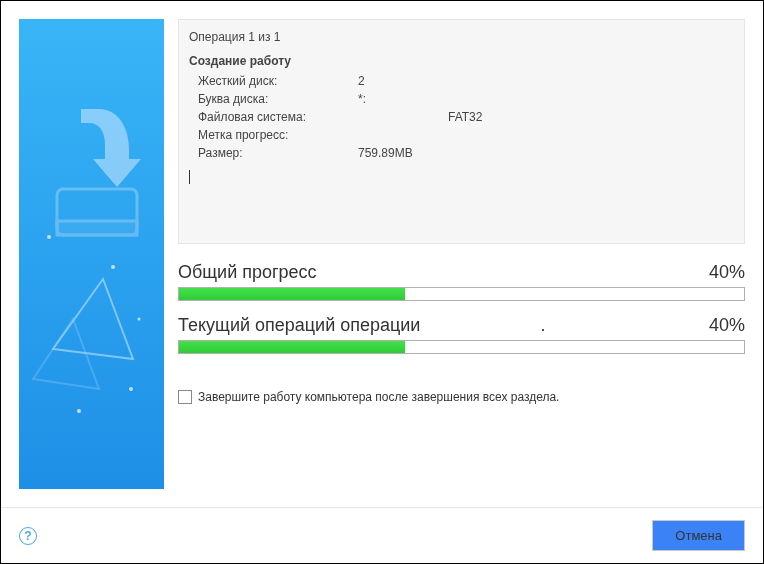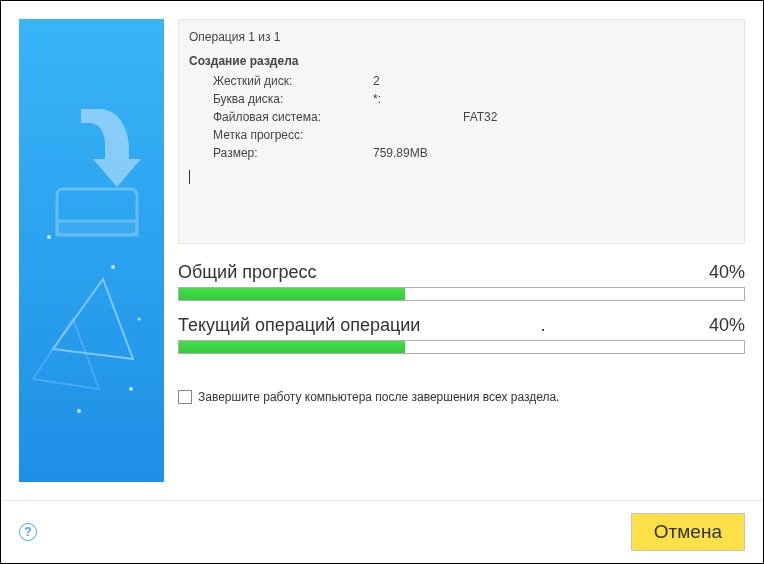--- a/index.html
+++ b/index.html
@@ -8,33 +8,33 @@
   .titlebar { background: linear-gradient(#3d9cf0, #2e8de8); color: #fff; padding: 12px 18px; font-size: 14px; }
   .body { flex: 1; display: flex; flex-direction: column; padding: 18px; }
   .main-row { flex: 1; display: flex; gap: 14px; }
   .side-illustration { width: 145px; background: linear-gradient(180deg, #38b5f7 0%, #1e8fe6 100%); position: relative; overflow: hidden; }
   .side-illustration svg { position: absolute; }
   .content-col { flex: 1; display: flex; flex-direction: column; }
   .info-box { background: #f6f6f6; border: 1px solid #e5e5e5; padding: 8px 10px; height: 225px; font-size: 12px; color: #444; line-height: 1.5; }
   .info-box .op-count { margin-bottom: 6px; }
   .info-box .op-title { font-weight: 700; margin-bottom: 2px; }
   .detail-row { display: flex; }
-  .detail-label { margin-left: 24px; width: 160px; }
+  .detail-label { margin-left: 9px; width: 160px; }
   .detail-value { width: 90px; }
   .cursor { display:inline-block; width:1px; height:14px; background:#333; margin-top:8px; margin-left:0; }
   .progress-section { margin-top: 18px; }
   .progress-block { margin-bottom: 14px; }
   .progress-header { display: flex; justify-content: space-between; font-size: 18px; margin-bottom: 4px; color: #333; }
   .progress-bar { height: 14px; border: 1px solid #b0b0b0; background: #fff; position: relative; }
   .progress-fill { height: 100%; background: linear-gradient(#45e04a, #2ecc38); }
   .checkbox-row { margin-top: 22px; display:flex; align-items:center; gap:6px; font-size:12px; color:#333;}
   .checkbox { width:14px; height:14px; border:1px solid #888; background:#fff; display:inline-block;}
   .footer { border-top:1px solid #e5e5e5; padding:12px 18px; display:flex; align-items:center; justify-content:space-between;}
   .help-icon { width:18px; height:18px; border:1.5px solid #4aa8e8; border-radius:50%; color:#4aa8e8; font-size:12px; font-weight:700; display:flex; align-items:center; justify-content:center; cursor:pointer;}
-  .cancel-btn { border:1px solid #c8c8c8; background:#fde047; padding:7px 22px; font-size:19px; color:#333; cursor:pointer;text-align:center;}
+  .cancel-btn { border:1px solid #c8c8c8; background:#3b82f6; padding:7px 22px; font-size:13px; color:#333; cursor:pointer;text-align:center;}
 </style>
 </head>
 <body>
 
 <div class="window">
 
   <div class="body">
     <div class="main-row">
 
       <div class="side-illustration">
@@ -61,21 +61,21 @@
             <circle cx="60" cy="392" r="2"></circle>
             <circle cx="112" cy="370" r="2"></circle>
           </g>
         </svg>
       </div>
 
       <div class="content-col">
 
         <div class="info-box">
           <div class="op-count">Операция 1 из 1</div>
-          <div class="op-title">Создание раздела</div>
+          <div class="op-title">Создание работу</div>
           <div class="detail-row">
             <span class="detail-label">Жесткий диск:</span>
             <span class="detail-value">2</span>
           </div>
           <div class="detail-row">
             <span class="detail-label">Буква диска:</span>
             <span class="detail-value">*:</span>
           </div>
           <div class="detail-row">
             <span class="detail-label">Файловая система:</span>

